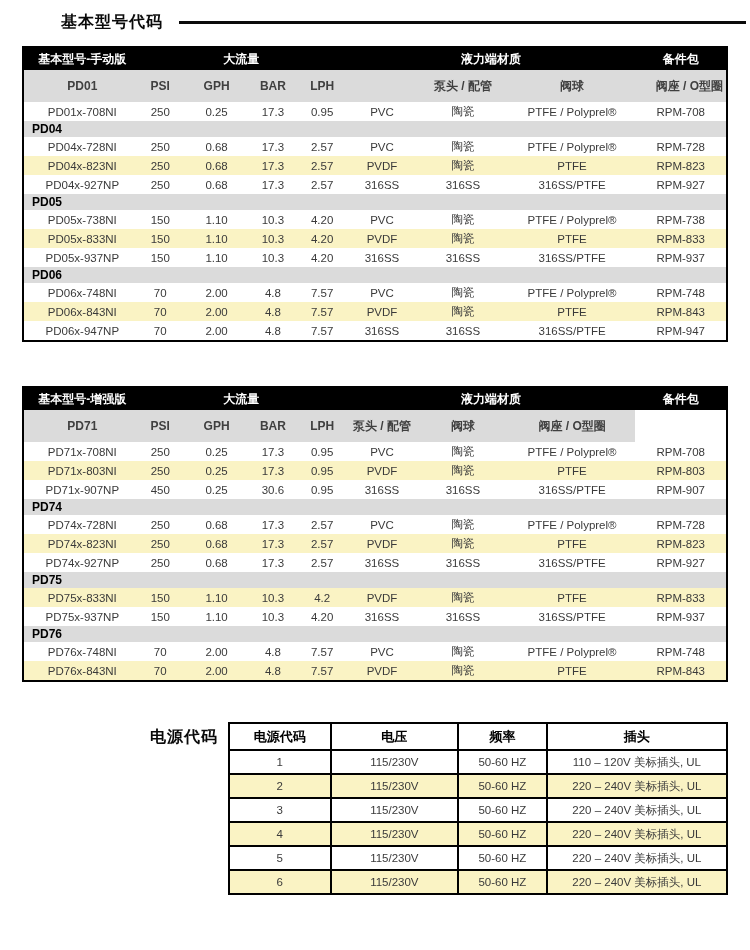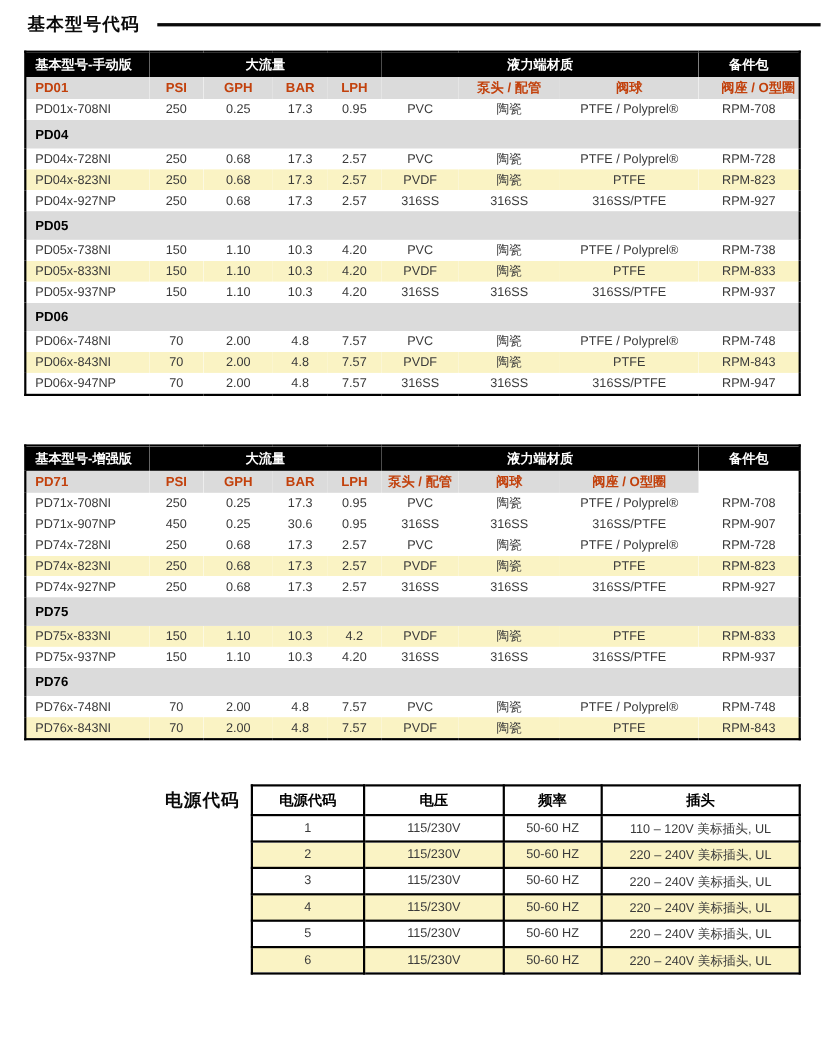--- a/index.html
+++ b/index.html
@@ -1,38 +1,38 @@
 <!DOCTYPE html>
 <html><head>
 <meta charset="utf-8">
 <style>
   html,body{margin:0;padding:0;}
   body{
     width:750px;height:950px;background:#ffffff;
     font-family:"Liberation Sans","DejaVu Sans",sans-serif;
     color:#3a3a3a;overflow:hidden;
   }
-  .title-bar{display:flex;align-items:center;padding:10px 4px 0 25px;height:24px;}
+  .title-bar{display:flex;align-items:center;padding:10px 4px 0 25px;height:24px;margin-left:36px;}
   .page-title{font-size:16px;font-weight:bold;color:#0a0a0a;letter-spacing:1px;white-space:nowrap;}
   .rule{flex:1;height:3px;background:#0a0a0a;margin-left:16px;}
 
   table.spec{
     border-collapse:collapse;table-layout:fixed;width:706px;margin-left:22px;
     border:2px solid #000;
   }
   #spec-table-0{margin-top:12px;}
   #spec-table-1{margin-top:44px;}
   .spec td{
     font-size:11.5px;height:19px;padding:0 3px;text-align:center;
     color:#3a3a3a;white-space:nowrap;overflow:hidden;
   }
-  .spec td.c-left{text-align:left;padding-left:8px;}
+  .spec td.c-left{text-align:center;padding-left:8px;}
   .spec tr.ghead td{background:#000;color:#fff;font-weight:bold;font-size:12px;height:22px;}
-  .spec tr.sub td{background:#dbdbdb;color:#c2410c;font-weight:bold;font-size:12px;height:20px;}
-  .spec tr.section td{background:#dbdbdb;color:#000;font-weight:bold;font-size:12px;text-align:left;padding-left:8px;height:26px;}
+  .spec tr.sub td{background:#dbdbdb;color:#404040;font-weight:bold;font-size:12px;height:32px;}
+  .spec tr.section td{background:#dbdbdb;color:#000;font-weight:bold;font-size:12px;text-align:left;padding-left:8px;height:16px;}
   .spec tr.hl td{background:#faf3c4;}
   #spec-table-0 tr.sub td:last-child{text-align:right;padding-right:3px;}
   #spec-table-1 tr.sub td:last-child{background:#fff;}
 
   .power-section{display:flex;margin-top:40px;}
   .power-label{
     width:228px;box-sizing:border-box;text-align:right;padding-right:10px;padding-top:5px;
     font-size:16px;font-weight:bold;color:#0a0a0a;letter-spacing:1px;white-space:nowrap;
   }
   table.power-table{width:500px;border-collapse:collapse;table-layout:fixed;}
@@ -239,30 +239,44 @@
           <td class="c-left">PD71x-708NI</td>
           <td>250</td>
           <td>0.25</td>
           <td>17.3</td>
           <td>0.95</td>
           <td>PVC</td>
           <td>陶瓷</td>
           <td>PTFE / Polyprel®</td>
           <td>RPM-708</td>
         </tr>
+        <tr class="row hl">
+          <td class="c-left">PD71x-803NI</td>
+          <td>250</td>
+          <td>0.25</td>
+          <td>17.3</td>
+          <td>0.95</td>
+          <td>PVDF</td>
+          <td>陶瓷</td>
+          <td>PTFE</td>
+          <td>RPM-803</td>
+        </tr>
         <tr class="row">
           <td class="c-left">PD71x-907NP</td>
           <td>450</td>
           <td>0.25</td>
           <td>30.6</td>
           <td>0.95</td>
           <td>316SS</td>
           <td>316SS</td>
           <td>316SS/PTFE</td>
           <td>RPM-907</td>
+        </tr>
+        <tr class="section">
+          <td colspan="9">PD74</td>
         </tr>
         <tr class="row">
           <td class="c-left">PD74x-728NI</td>
           <td>250</td>
           <td>0.68</td>
           <td>17.3</td>
           <td>2.57</td>
           <td>PVC</td>
           <td>陶瓷</td>
           <td>PTFE / Polyprel®</td>

